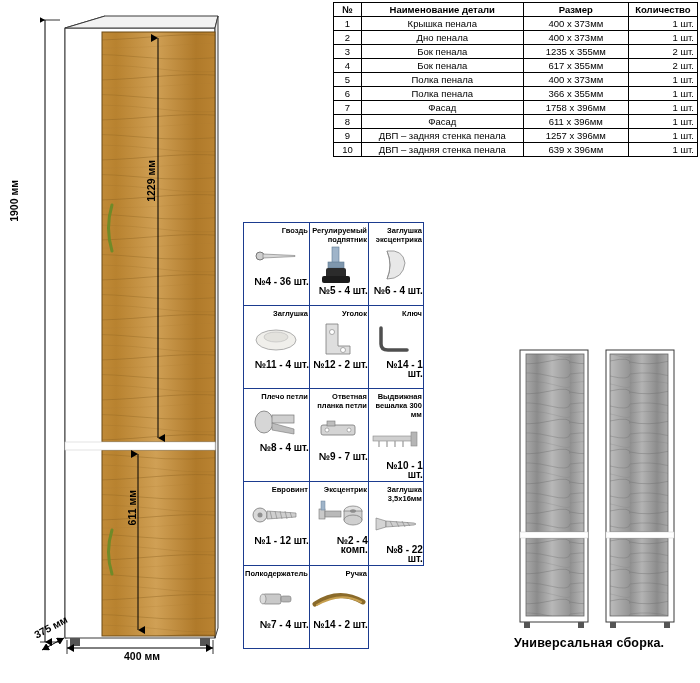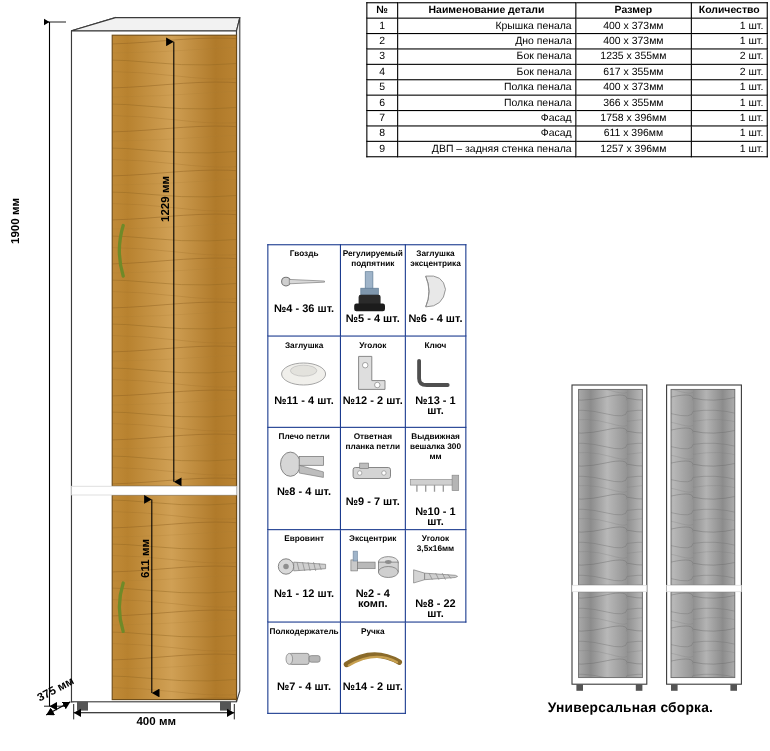--- a/index.html
+++ b/index.html
@@ -19,35 +19,35 @@
     border-collapse:collapse;
     font-size:9.5px;
   }
   #parts-table th,#parts-table td{
     border:1px solid #000;
     padding:1px 3px;
     line-height:11px;
   }
   #parts-table th{font-weight:bold;text-align:center;}
   #parts-table td.num{text-align:center;width:20px;}
-  #parts-table td.name{text-align:right;width:150px;}
+  #parts-table td.name{text-align:center;width:150px;}
   #parts-table td.size{text-align:center;width:95px;}
   #parts-table td.qty{text-align:right;width:60px;}
 
   
   #hardware-grid{
     left:243px;top:222px;width:175px;
     border-collapse:collapse;
     font-size:8px;
   }
   #hardware-grid td{
     border:1px solid #1b3b8f;
     width:58px;height:82px;
     vertical-align:top;
-    text-align:center;
+    text-align:right;
     padding:0;
   }
   .hw-title{
     font-size:7.5px;font-weight:bold;line-height:9px;
     padding:3px 1px 0 1px;display:block;
   }
   .hw-art{height:42px;display:flex;align-items:center;justify-content:center;}
   .hw-qty{
     font-size:10px;font-weight:bold;line-height:9px;display:block;padding-bottom:2px;
   }
@@ -56,21 +56,21 @@
   #cabinet-left{left:40px;top:10px;width:200px;height:645px;}
   #cabinet-right{left:510px;top:340px;width:180px;height:300px;}
 
   .dim-label{font-size:10.5px;font-weight:bold;}
   .vert-text{
     writing-mode:vertical-rl;
     transform:rotate(180deg);
     font-size:10.5px;font-weight:bold;
   }
   #caption-universal{
-    left:498px;top:636px;
+    left:514px;top:636px;
     font-size:12.5px;font-weight:bold;letter-spacing:.2px;
   }
 </style>
 </head>
 <body>
 
 <table class="abs" id="parts-table">
   <thead>
     <tr>
       <th>№</th>
@@ -125,20 +125,26 @@
       <tr>
         <td class="num">8</td>
         <td class="name">Фасад</td>
         <td class="size">611 x 396мм</td>
         <td class="qty">1 шт.</td>
       </tr>
       <tr>
         <td class="num">9</td>
         <td class="name">ДВП – задняя стенка пенала</td>
         <td class="size">1257 x 396мм</td>
+        <td class="qty">1 шт.</td>
+      </tr>
+      <tr>
+        <td class="num">10</td>
+        <td class="name">ДВП – задняя стенка пенала</td>
+        <td class="size">639 x 396мм</td>
         <td class="qty">1 шт.</td>
       </tr>
     </tbody>
 </table>
 
 <svg class="abs" id="cabinet-left" viewBox="0 0 200 645">
   <defs>
     <linearGradient id="woodgrad" x1="0" y1="0" x2="1" y2="0">
       <stop offset="0%" stop-color="#b9822f"></stop>
       <stop offset="18%" stop-color="#cf9a49"></stop>
@@ -266,21 +272,21 @@
           </span>
           <span class="hw-qty">№12 - 2 шт.</span>
         </td>
         <td>
           <span class="hw-title">Ключ</span>
           <span class="hw-art">
             <svg width="46" height="38">
               <path d="M8 8 L8 24 q0 6 7 6 L34 30" stroke="#4f4f4f" stroke-width="3.5" fill="none" stroke-linecap="round"></path>
             </svg>
           </span>
-          <span class="hw-qty">№13 - 1 шт.</span>
+          <span class="hw-qty">№14 - 1 шт.</span>
         </td>
       </tr>
       <tr>
         <td>
           <span class="hw-title">Плечо петли</span>
           <span class="hw-art">
             <svg width="52" height="38">
               <ellipse cx="14" cy="19" rx="9" ry="11" fill="#d6d6d6" stroke="#777" stroke-width=".8"></ellipse>
               <rect x="22" y="12" width="22" height="8" fill="#cfcfcf" stroke="#777" stroke-width=".7"></rect>
               <path d="M22 20 L44 26 L44 31 L22 27 Z" fill="#bdbdbd" stroke="#777" stroke-width=".6"></path>
@@ -334,21 +340,21 @@
               <rect x="8" y="6" width="4" height="9" fill="#9fb4c9" stroke="#6a8098" stroke-width=".5"></rect>
               <ellipse cx="40" cy="16" rx="9" ry="5" fill="#e2e2e2" stroke="#777" stroke-width=".7"></ellipse>
               <rect x="31" y="16" width="18" height="9" fill="#d2d2d2" stroke="#777" stroke-width=".7"></rect>
               <ellipse cx="40" cy="25" rx="9" ry="5" fill="#cfcfcf" stroke="#777" stroke-width=".7"></ellipse>
               <ellipse cx="40" cy="16" rx="3" ry="1.8" fill="#8d8d8d"></ellipse>
             </svg>
           </span>
           <span class="hw-qty">№2 - 4 комп.</span>
         </td>
         <td>
-          <span class="hw-title">Уголок 3,5х16мм</span>
+          <span class="hw-title">Заглушка 3,5х16мм</span>
           <span class="hw-art">
             <svg width="52" height="30">
               <path d="M6 9 L16 12 L16 18 L6 21 Z" fill="#d4d4d4" stroke="#777" stroke-width=".6"></path>
               <path d="M16 12 L44 14 L46 15 L44 16 L16 18 Z" fill="#cfcfcf" stroke="#777" stroke-width=".6"></path>
               <path d="M20 12 L23 18 M26 12 L29 18 M32 12 L35 18 M37 13 L40 17" stroke="#8b8b8b" stroke-width=".7"></path>
             </svg>
           </span>
           <span class="hw-qty">№8 - 22 шт.</span>
         </td>
       </tr>

